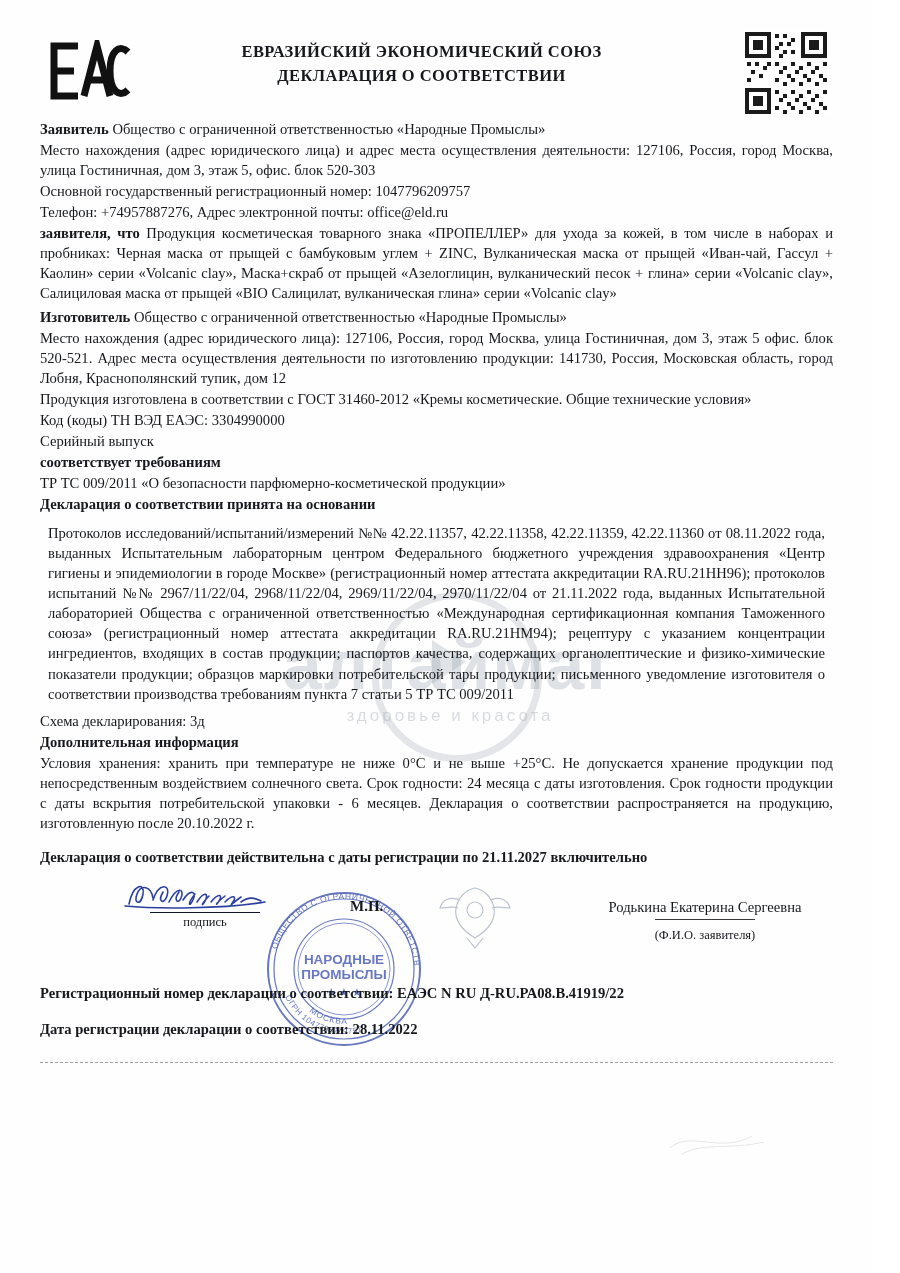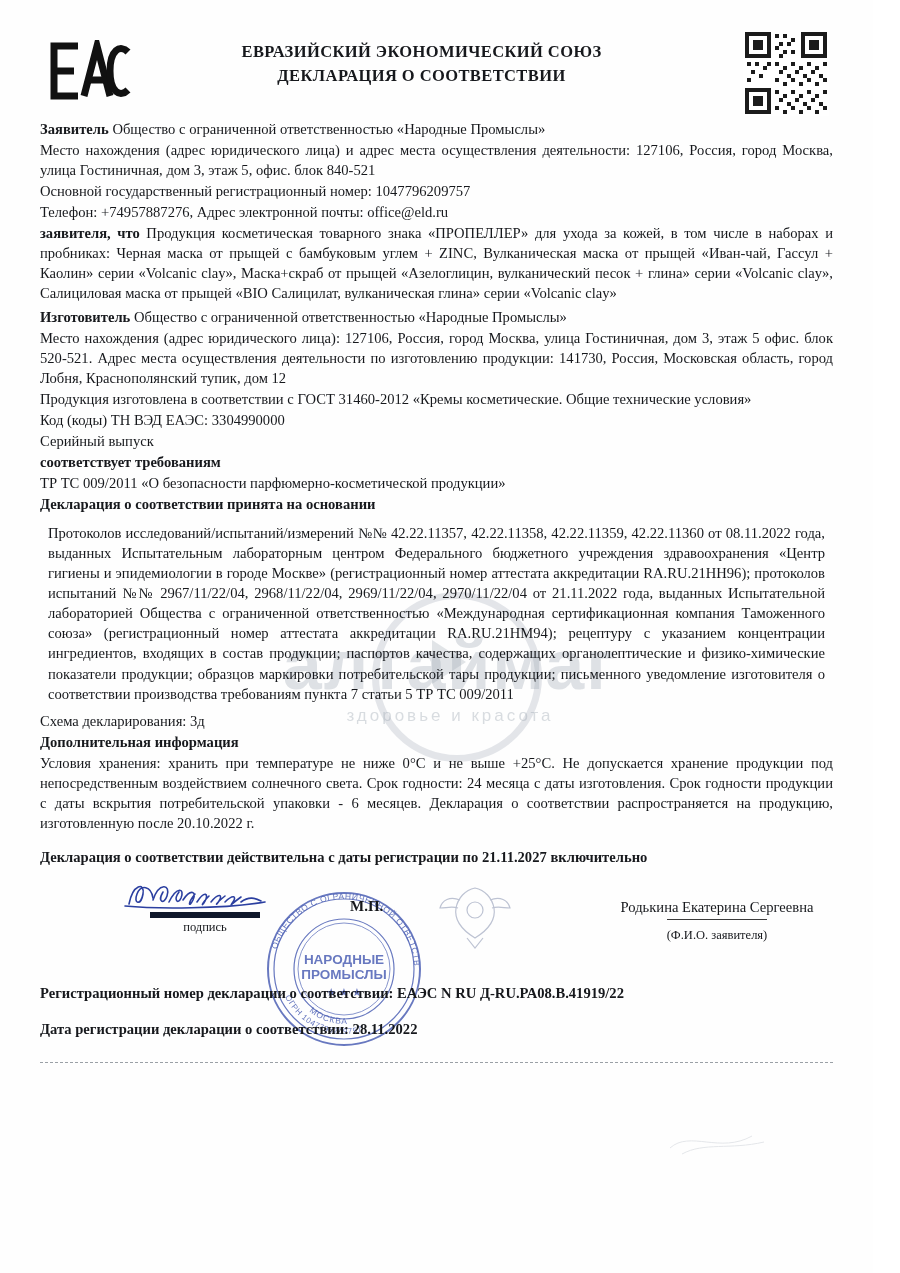--- a/index.html
+++ b/index.html
@@ -102,35 +102,35 @@
     left: 70px;
     top: 6px;
     width: 190px;
     text-align: center;
   }
   .sign-scribble {
     height: 34px;
   }
   .sign-caption {
     font-size: 12.5px;
-    border-top: 6px solid #0f172a;
+    border-top: 1px solid #0f172a;
     padding-top: 1px;
     display: inline-block;
     min-width: 110px;
   }
   .mp {
     position: absolute;
     left: 310px;
     top: 24px;
     font-weight: bold;
     font-size: 15px;
   }
   .sign-right {
     position: absolute;
-    left: 532px;
+    left: 520px;
     top: 26px;
     width: 290px;
     text-align: center;
   }
   .sign-name { font-size: 14.6px; }
   .sign-sub {
     font-size: 12.5px;
     border-top: 1px solid #3a3a3a;
     display: inline-block;
     padding-top: 7px;
@@ -329,21 +329,21 @@
     <div class="wm-sub">здоровье и красота</div>
   </div>
 
   <div class="content">
 
     <p class="p">
       <span class="b">Заявитель</span>
       <span>Общество с ограниченной ответственностью «Народные Промыслы»</span>
     </p>
 
-    <p class="p">Место нахождения (адрес юридического лица) и адрес места осуществления деятельности: 127106, Россия, город Москва, улица Гостиничная, дом 3, этаж 5, офис. блок 840-521</p>
+    <p class="p">Место нахождения (адрес юридического лица) и адрес места осуществления деятельности: 127106, Россия, город Москва, улица Гостиничная, дом 3, этаж 5, офис. блок 520-303</p>
     <p class="p">Основной государственный регистрационный номер: 1047796209757</p>
     <p class="p">Телефон: +74957887276, Адрес электронной почты: office@eld.ru</p>
 
 
     <p class="p just">
       <span class="b">заявителя, что</span>
       <span>Продукция косметическая товарного знака «ПРОПЕЛЛЕР» для ухода за кожей, в том числе в наборах и пробниках: Черная маска от прыщей с бамбуковым углем + ZINC, Вулканическая маска от прыщей «Иван-чай, Гассул + Каолин» серии «Volcanic clay», Маска+скраб от прыщей «Азелоглицин, вулканический песок + глина» серии «Volcanic clay», Салициловая маска от прыщей «BIO Салицилат, вулканическая глина» серии «Volcanic clay»</span>
     </p>
 
     <div class="small-gap"></div>

